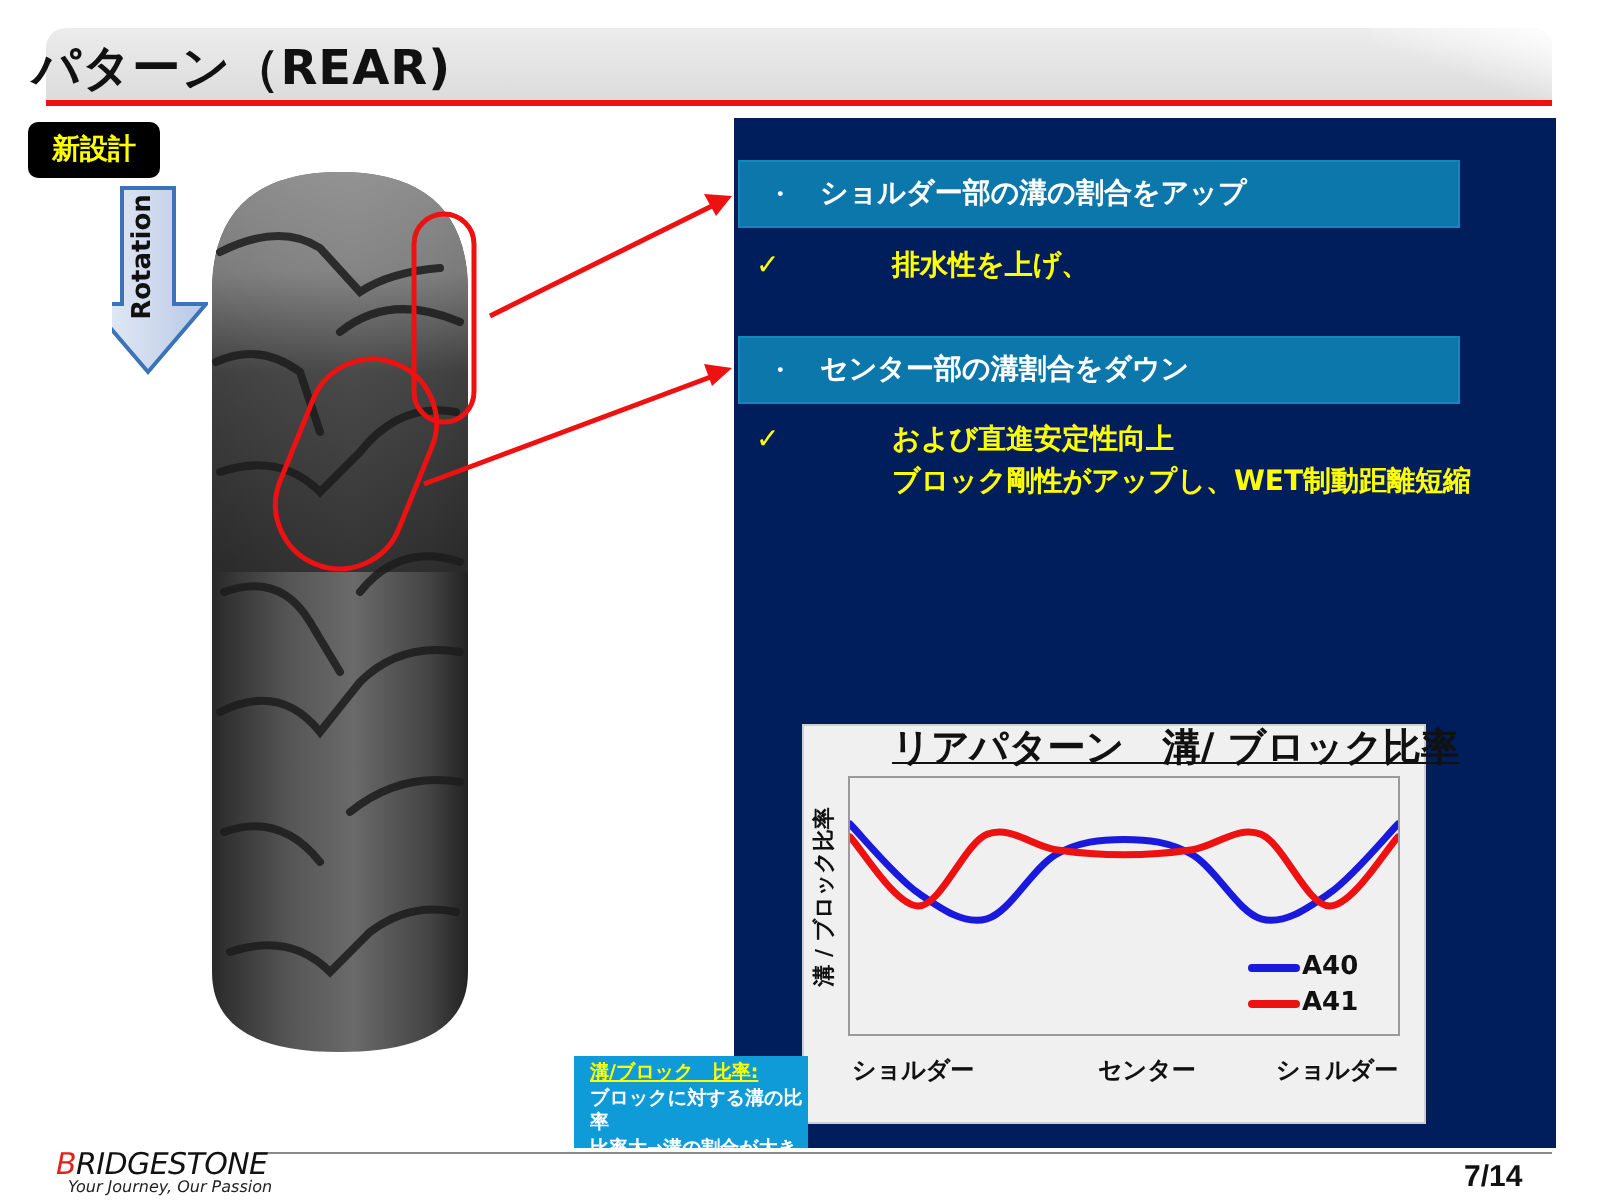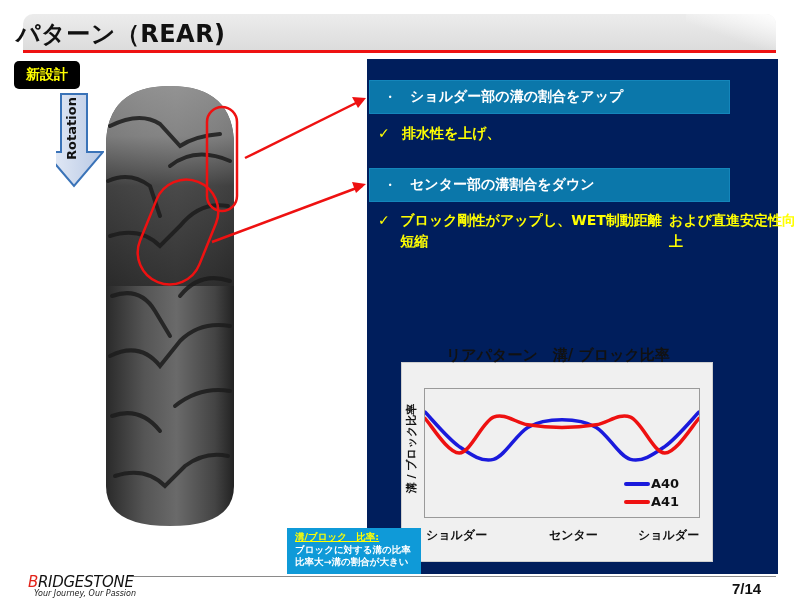--- a/index.html
+++ b/index.html
@@ -25,34 +25,34 @@
 
   
   .overlay { position:absolute; left:0; top:0; width:800px; height:600px; pointer-events:none; }
 
   
   .panel { position:absolute; left:367px; top:59px; width:411px; height:515px; background:#001e5c; }
   .bullet-bar { position:absolute; left:369px; width:361px; height:34px; background:#0b77aa; border:1px solid #1486bb; color:#fff; font-weight:bold; font-size:14px; display:flex; align-items:center; }
   .bullet-bar .dot { width:40px; text-align:center; font-size:12px; }
   .check-block { position:absolute; left:378px; color:#ffff00; font-weight:bold; font-size:14px; line-height:21px; display:flex; }
   .check-block .check { width:24px; color:#ffff00; font-weight:normal; }
-  .check-block .text { display:flex; flex-direction:row; }
+  .check-block .text { display:flex; flex-direction:column;margin-left:44px; }
 
   
   .chart-box { position:absolute; left:401px; top:362px; width:312px; height:200px; background:#f0f0f0; border:1px solid #cfcfcf; }
-  .chart-title { position:absolute; left:446px; top:346px; font-size:15px; font-weight:bold; color:#111; }
+  .chart-title { position:absolute; left:446px; top:361px; font-size:19px; font-weight:bold; color:#111;text-decoration:underline; }
   .chart-ylabel { position:absolute; left:402px; top:388px; width:20px; height:120px; display:flex; align-items:center; justify-content:center; }
   .chart-ylabel span { transform:rotate(-90deg); white-space:nowrap; font-size:11px; font-weight:bold; color:#111; }
   .chart-plot { position:absolute; left:424px; top:388px; width:276px; height:130px; border:1px solid #9a9a9a; background:#f0f0f0; }
   .chart-xlabel { position:absolute; top:527px; font-size:12px; font-weight:bold; color:#111; }
   .legend-item { position:absolute; left:624px; display:flex; align-items:center; font-size:13px; font-weight:bold; color:#111; }
   .legend-swatch { width:26px; height:4px; border-radius:2px; margin-right:1px; }
 
   
-  .note { position:absolute; left:287px; top:528px; width:134px; height:46px; background:#0f9ad8; color:#fff; font-size:9.5px; font-weight:bold; padding:3px 0 0 8px; line-height:12.5px; }
+  .note { position:absolute; left:287px; top:528px; width:117px; height:46px; background:#0f9ad8; color:#fff; font-size:9.5px; font-weight:bold; padding:3px 0 0 8px; line-height:12.5px; }
   .note .note-title { color:#ffff00; text-decoration:underline; }
 
   
   .footer-line { position:absolute; left:128px; top:576px; width:648px; height:1px; background:#8a8a8a; }
   .logo { position:absolute; left:28px; top:573px; font-style:italic; font-weight:normal; font-size:15px; color:#111; letter-spacing:-0.3px; }
   .logo .b { color:#e2231a; }
   .tagline { position:absolute; left:34px; top:589px; font-style:italic; font-size:8px; color:#222; }
   .copyright { position:absolute; left:489px; top:584px; font-size:8.5px; color:#222; font-family:"Liberation Sans", sans-serif; }
   .page-num { position:absolute; left:732px; top:580px; font-size:15px; font-weight:bold; color:#111; font-family:"Liberation Sans", sans-serif;text-align:right; }
 </style>
@@ -138,22 +138,22 @@
     </span>
   </div>
 
   <div class="bullet-bar" style="top:168px;">
     <span class="dot">・</span>
     <span>センター部の溝割合をダウン</span>
   </div>
   <div class="check-block" style="top:210px;">
     <span class="check">✓</span>
     <span class="text">
+      <span>および直進安定性向上</span>
       <span>ブロック剛性がアップし、WET制動距離短縮</span>
-      <span>および直進安定性向上</span>
     </span>
   </div>
 
   <div class="chart-box"></div>
   <div class="chart-title">リアパターン　溝/ ブロック比率</div>
   <div class="chart-ylabel">
     <span>溝 / ブロック比率</span>
   </div>
   <div class="chart-plot">
     <svg id="chart-svg" width="274" height="128" viewBox="0 0 274 128">

